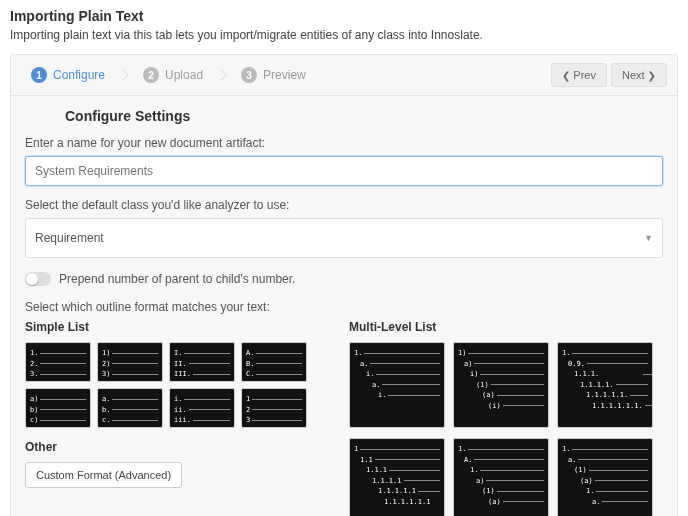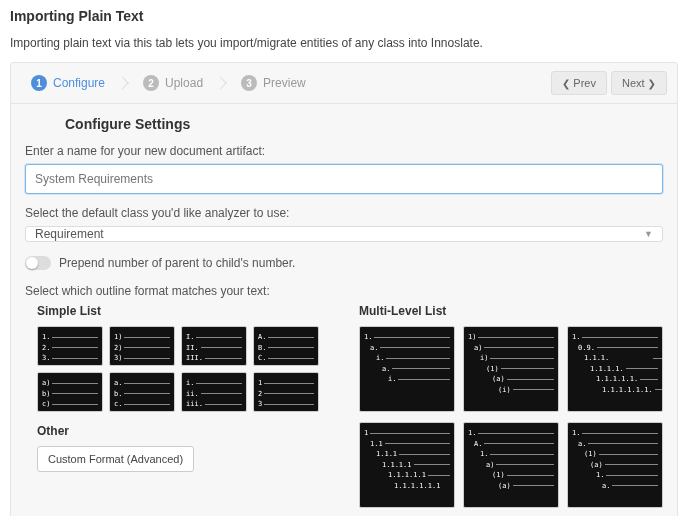--- a/index.html
+++ b/index.html
@@ -1,44 +1,44 @@
 <!DOCTYPE html>
 <html><head>
 <meta charset="utf-8">
 <style>
 * { box-sizing: border-box; margin: 0; padding: 0; }
 body { font-family: Arial, Helvetica, sans-serif; font-size: 13px; color: #333; background: #fff; width: 688px; }
 .page { padding: 8px 10px; }
-.page-title { font-size: 14px; font-weight: bold; color: #333; margin-bottom: 12px; }
+.page-title { font-size: 14px; font-weight: bold; color: #333; margin-bottom: 4px; }
 .intro { font-size: 12px; color: #444; margin-bottom: 12px; }
 .panel { background: #f7f7f7; border: 1px solid #e5e5e5; border-radius: 3px; }
 .stepper-row { display: flex; align-items: center; padding: 8px 10px; border-bottom: 1px solid #e5e5e5; position: relative; }
 .steps { display: flex; align-items: center; gap: 0; }
 .step { display: flex; align-items: center; gap: 6px; padding: 4px 28px 4px 10px; position: relative; font-size: 12px; color: #999; }
 .step .num { display: inline-flex; width: 16px; height: 16px; border-radius: 50%; background: #bbb; color: #fff; font-size: 10px; align-items: center; justify-content: center; font-weight: bold; }
 .step.active { color: #4f8edc; }
 .step.active .num { background: #4f8edc; }
 .step::after { content: ""; position: absolute; right: 6px; top: 50%; width: 8px; height: 8px; border-top: 1px solid #ddd; border-right: 1px solid #ddd; transform: translateY(-50%) rotate(45deg); }
 .step:last-child::after { display: none; }
 .nav-btns { margin-left: auto; display: flex; gap: 4px; }
 .nav-btn { background: #ececec; border: 1px solid #ddd; border-radius: 3px; padding: 5px 10px; font-size: 11px; color: #666; cursor: pointer; display: flex; align-items: center; gap: 3px; }
 .chev { font-size: 10px; }
 .section { padding: 12px 14px; }
 .section-title { font-size: 14px; font-weight: bold; color: #333; margin-bottom: 12px; margin-left: 40px; }
 .field-label { font-size: 12px; color: #555; margin-bottom: 6px; }
 .text-input { width: 100%; border: 1px solid #7eb6e8; border-radius: 3px; padding: 7px 9px; font-size: 12px; color: #999; background: #fff; outline: none; box-shadow: 0 0 0 1px rgba(126,182,232,0.3); margin-bottom: 12px; }
 .select-wrap { position: relative; margin-bottom: 14px; }
-.select { width: 100%; border: 1px solid #ddd; border-radius: 3px; padding: 0 9px; font-size: 12px; color: #555; background: #fff; cursor: pointer; }
+.select { width: 100%; border: 1px solid #ddd; border-radius: 3px; padding: 12px 9px; font-size: 12px; color: #555; background: #fff; cursor: pointer; }
 .select-caret { position: absolute; right: 10px; top: 50%; transform: translateY(-50%); color: #999; font-size: 9px; pointer-events: none; }
 .toggle-row { display: flex; align-items: flex-start; gap: 8px; margin-bottom: 14px; }
 .toggle { width: 26px; height: 14px; background: #ddd; border-radius: 7px; position: relative; cursor: pointer; }
 .toggle-knob { width: 12px; height: 12px; background: #fff; border-radius: 50%; position: absolute; top: 1px; left: 1px; box-shadow: 0 1px 2px rgba(0,0,0,0.3); }
 .toggle-label { font-size: 12px; color: #555; }
 .columns { display: flex; gap: 24px; align-items: flex-start; }
-.col-left { width: 300px; margin-left: 12px; }
+.col-left { width: 300px; }
 .col-right { flex: 1; }
 .list-heading { font-size: 12px; font-weight: bold; color: #333; margin-bottom: 8px; }
 .tile-grid-4 { display: grid; grid-template-columns: repeat(4, 66px); gap: 6px; margin-bottom: 12px; }
 .tile-grid-3 { display: grid; grid-template-columns: repeat(3, 96px); gap: 8px; margin-bottom: 10px; }
 .tile { background: #111; border: 1px solid #ccc; border-radius: 2px; color: #fff; font-size: 7px; line-height: 1.5; padding: 5px 4px; cursor: pointer; font-family: monospace; overflow: hidden; }
 .tile-s { height: 40px; }
 .tile-m { height: 86px; }
 .tile .row { white-space: nowrap; display: flex; align-items: center; gap: 2px; }
 .tile .dash { flex: 1; height: 1px; background: #888; min-width: 10px; }
 .tile .lbl { flex-shrink: 0; }

